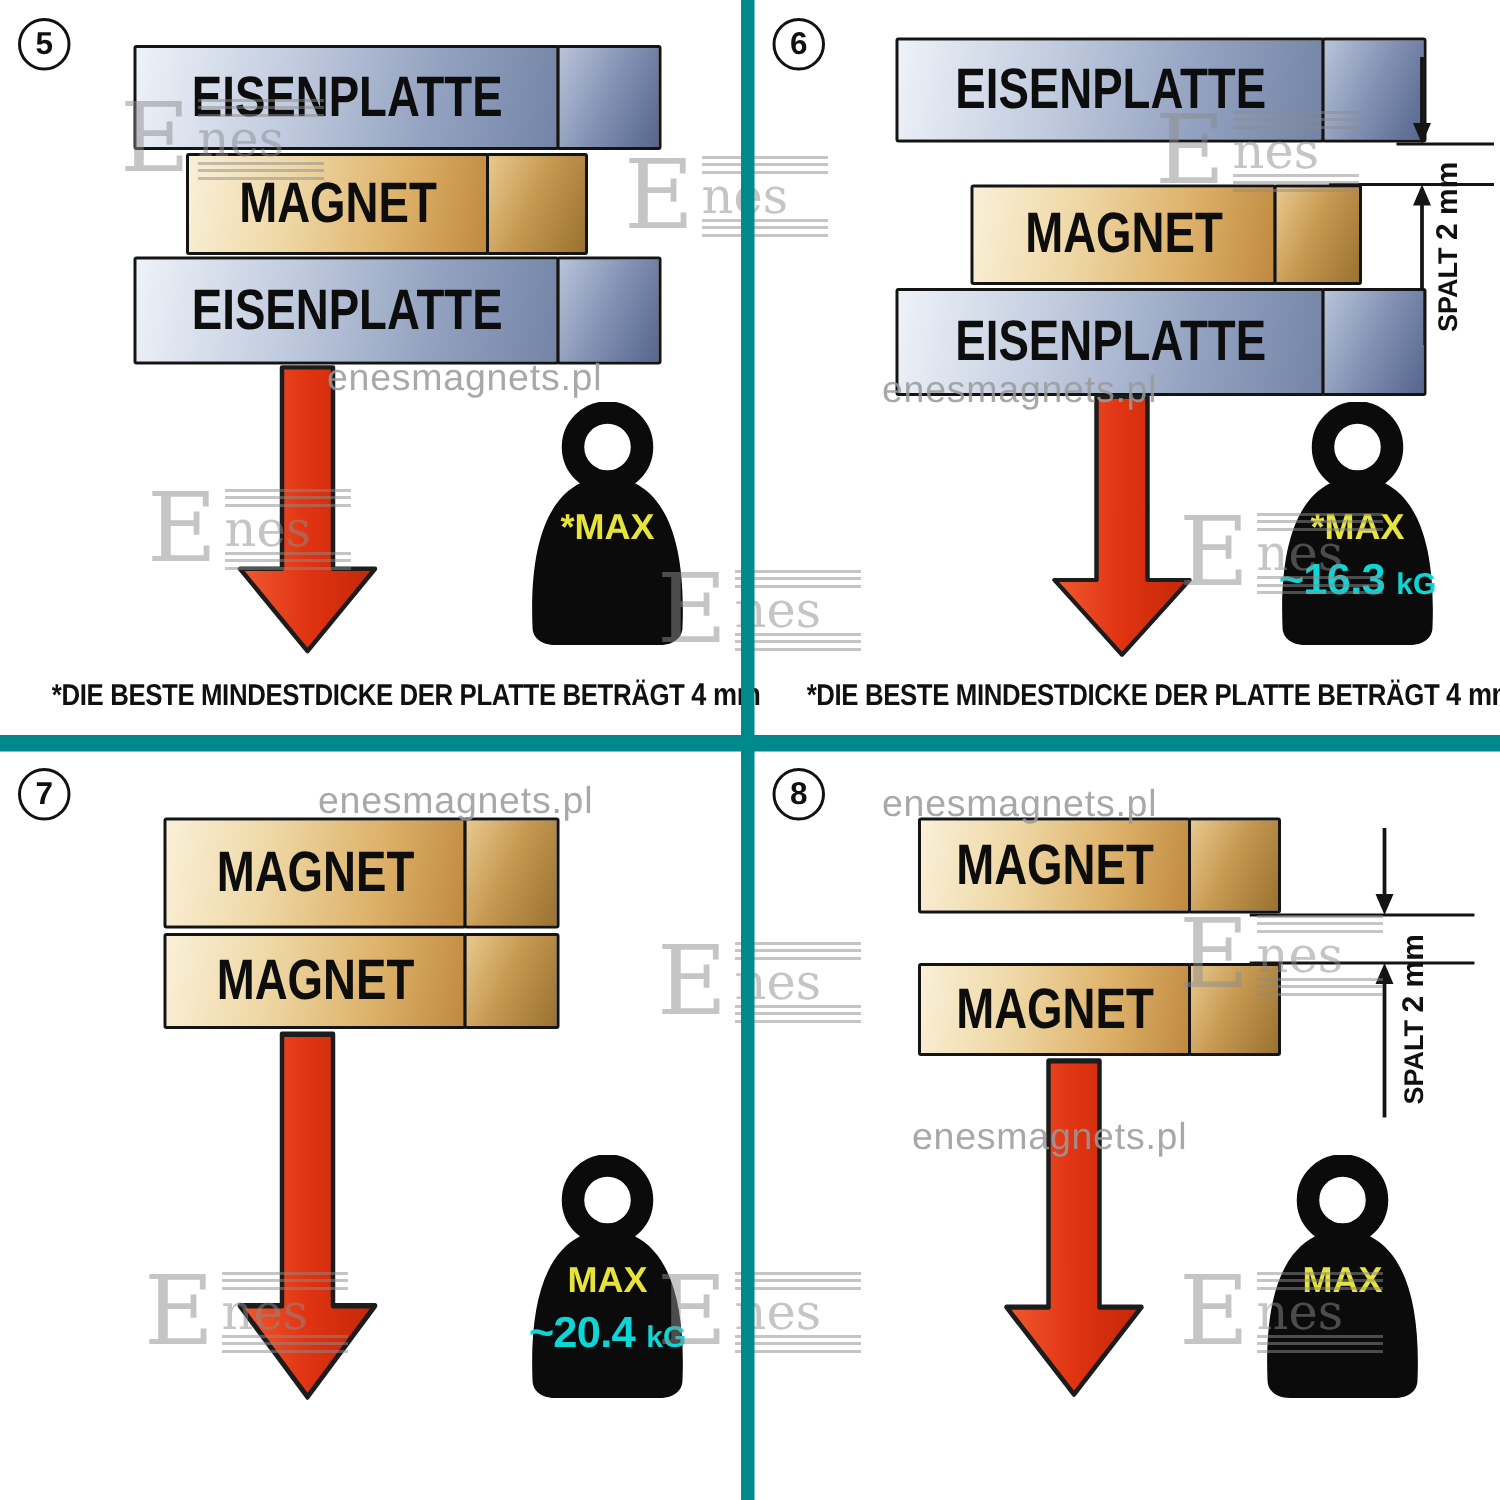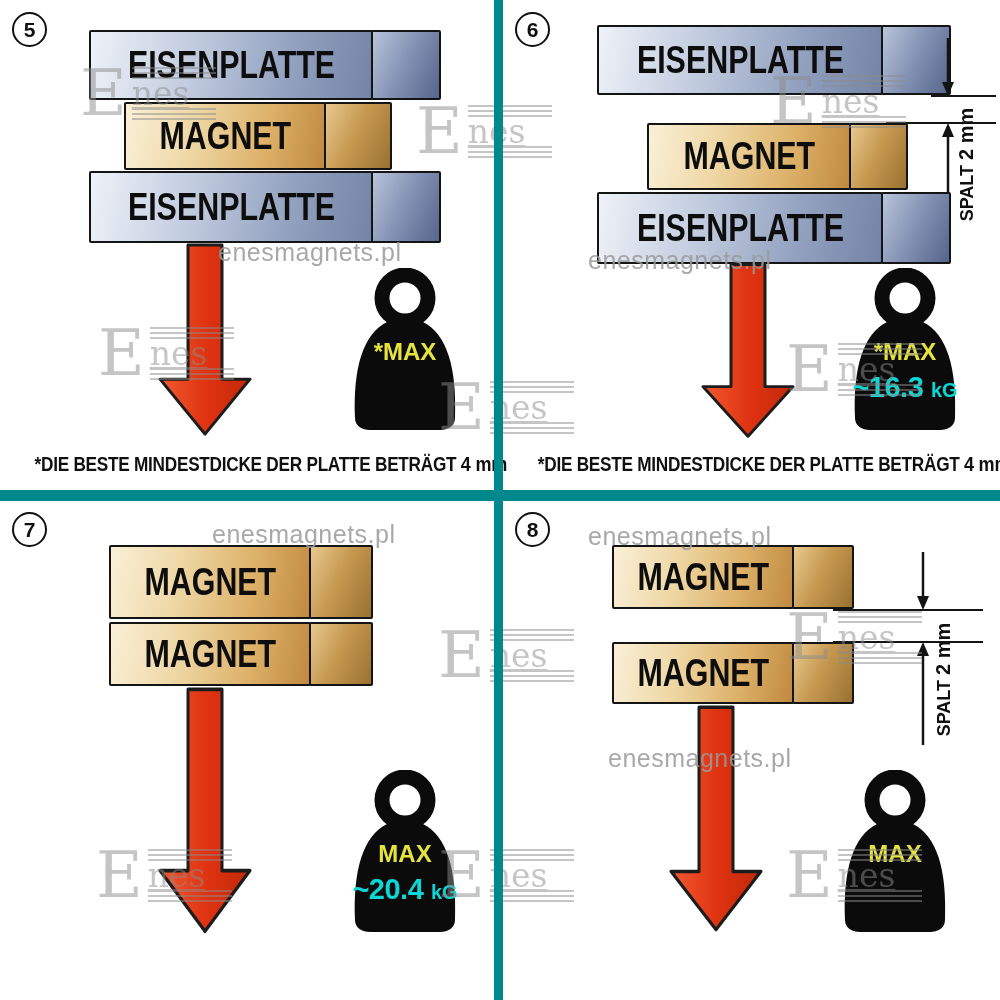--- a/index.html
+++ b/index.html
@@ -45,21 +45,21 @@
 
   .dim{position:absolute;}
   .gapnote{position:absolute;transform:rotate(-90deg);white-space:nowrap;font-size:18px;
            font-weight:700;text-align:center;}
   .gapnote b{font-size:20px;}
 
   .wm-layer{position:absolute;left:0;top:0;width:1000px;height:1000px;z-index:4;pointer-events:none;}
   .wm-site{position:absolute;color:#9a9a9a;opacity:.85;font-size:25px;letter-spacing:.5px;text-align:right;}
   .enes{position:absolute;display:flex;gap:5px;opacity:.5;color:#8c8c8c;align-items:stretch;}
   .enes .E{font-family:"DejaVu Serif",serif;font-size:64px;line-height:.85;}
-  .enes .col{display:flex;flex-direction:column;justify-content:flex-end;text-decoration:underline;}
+  .enes .col{display:flex;flex-direction:column;justify-content:space-between;}
   .enes .ln{width:84px;height:12px;
     background:repeating-linear-gradient(180deg,#8c8c8c 0 2px,transparent 2px 5px);}
   .enes .nes{font-family:"DejaVu Serif",serif;font-size:33px;line-height:.9;}
 
   .div-v{position:absolute;left:494px;top:0;width:9px;height:1000px;background:#00898c;z-index:5;}
   .div-h{position:absolute;left:0;top:490px;width:1000px;height:11px;background:#00898c;z-index:5;}
 </style>
 </head>
 <body>
 

